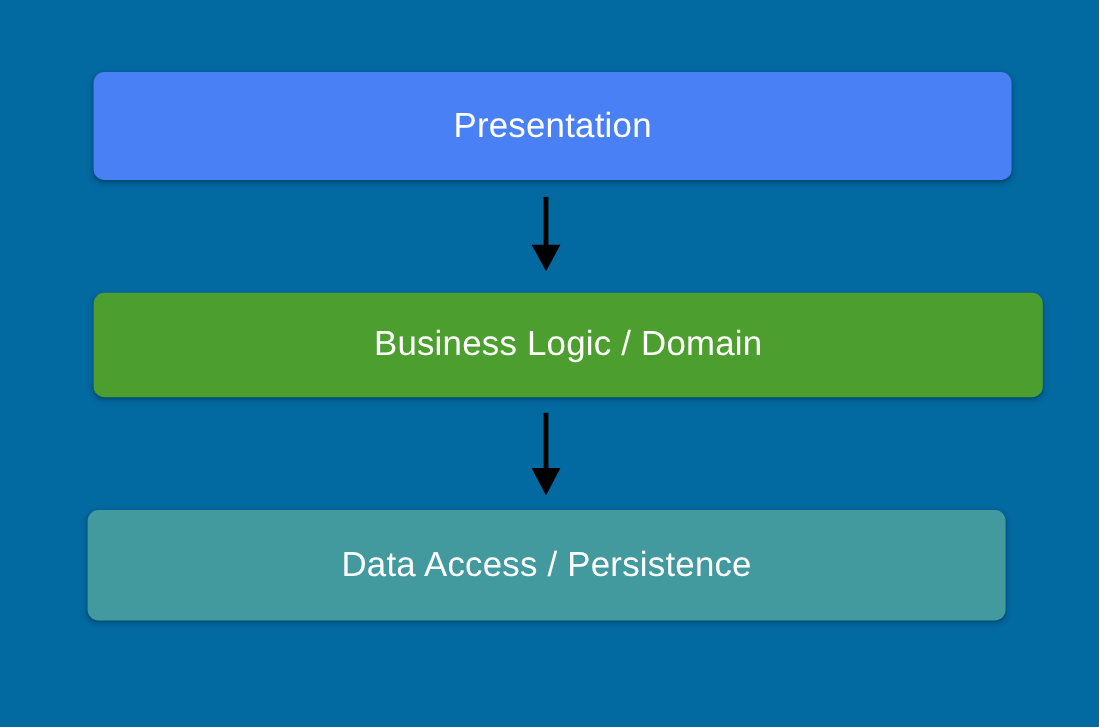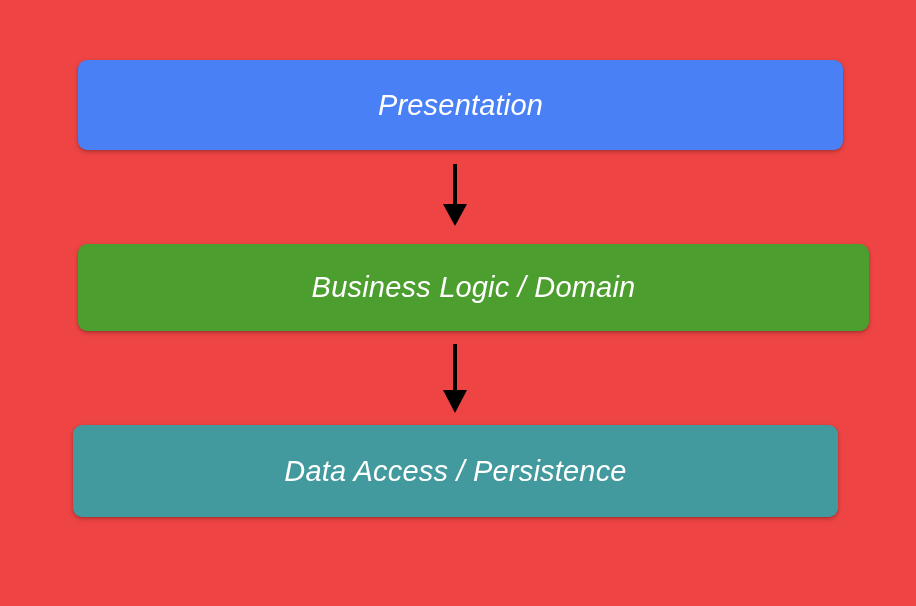--- a/index.html
+++ b/index.html
@@ -73,21 +73,21 @@
   #arrow-2 {
     left: 430px;
     top: 340px;
     width: 50px;
     height: 78px;
   }
 </style>
 </head>
 <body>
 
-<div id="canvas" style="background: #ef4444; font-style: italic;">
+<div id="canvas" style="background: #0369a1;">
 
   <div class="layer-box" id="box-presentation" style="background:#4a80f5;">
     <span class="layer-label" style="color: rgb(255, 255, 255);">Presentation</span>
   </div>
 
   <svg class="flow-arrow" id="arrow-1" viewBox="0 0 50 70">
     <line x1="25" y1="4" x2="25" y2="49" stroke="#000000" stroke-width="4"></line>
     <polygon points="25,66 13,44 37,44" fill="#000000"></polygon>
   </svg>
 

